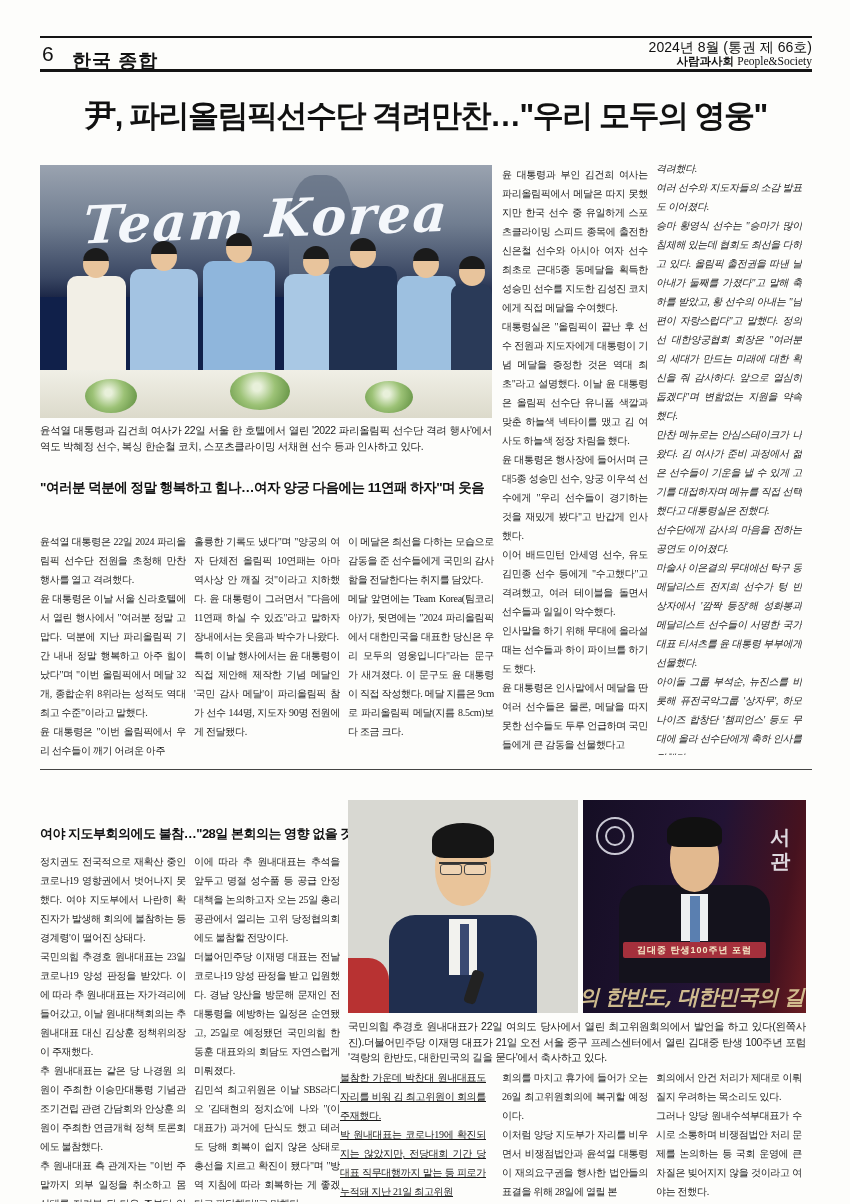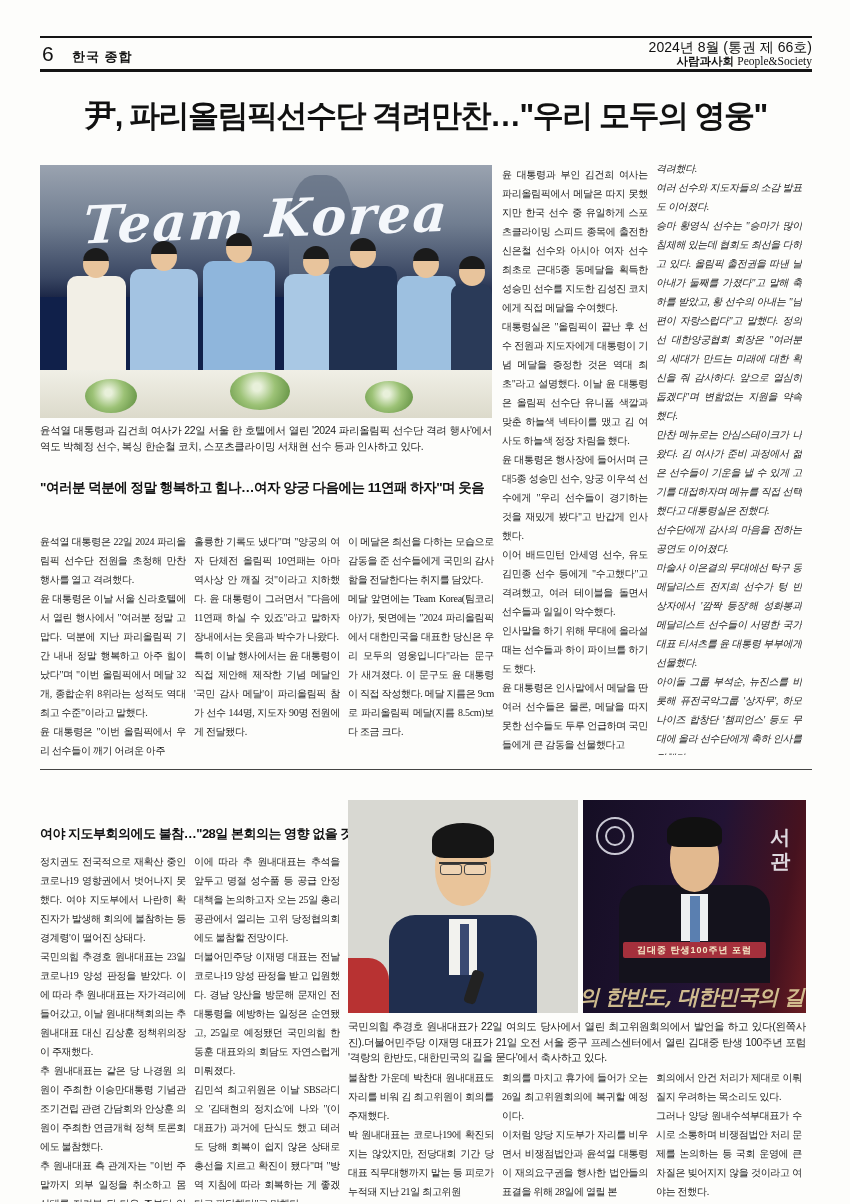--- a/index.html
+++ b/index.html
@@ -2,21 +2,21 @@
 <html><head>
 <meta charset="utf-8">
 <style>
   html,body{margin:0;padding:0;background:#888;}
   #page{position:relative;width:850px;height:1204px;background:#fdfdfb;margin:0 auto;
         font-family:"Liberation Sans","DejaVu Sans",sans-serif;color:#111;overflow:hidden;}
   .abs{position:absolute;}
   .rule{background:#151515;}
   
   #page-num{left:42px;top:42px;font-size:21px;font-weight:400;}
-  #section-name{left:72px;top:48px;font-size:13px;font-weight:bold;letter-spacing:1px;}
+  #section-name{left:72px;top:48px;font-size:19px;font-weight:bold;letter-spacing:1px;}
   #issue-line{right:38px;top:39px;font-size:14px;text-align:right;}
   #pub-line{right:38px;top:54px;font-size:11.5px;text-align:right;font-weight:bold;}
   #pub-line .en{font-family:"Liberation Serif","DejaVu Serif",serif;font-weight:normal;}
   
   #headline1{left:40px;top:94px;width:772px;text-align:center;font-size:31px;font-weight:bold;
              letter-spacing:-1.5px;line-height:44px;}
   #headline2{left:40px;top:778px;width:772px;text-align:center;font-size:25px;font-weight:bold;
              font-family:"Liberation Serif","DejaVu Serif",serif;letter-spacing:-0.5px;}
   .subhead{font-weight:bold;font-size:13.5px;line-height:23px;letter-spacing:-0.5px;}
   
@@ -110,21 +110,21 @@
     <div class="person" style="left:36%;bottom:14%;width:16%;height:48%;background:#8fb6dc;"></div>
     <div class="person" style="left:54%;bottom:15%;width:14%;height:42%;background:#a9c8e4;"></div>
     <div class="person" style="left:64%;bottom:14%;width:15%;height:46%;background:#20304f;"></div>
     <div class="person" style="left:79%;bottom:14%;width:13%;height:42%;background:#9dc0e0;"></div>
     <div class="person" style="left:91%;bottom:15%;width:9%;height:38%;background:#2a3a58;"></div>
     <div class="table-strip"></div>
     <div class="flower" style="left:10%;bottom:2%;width:52px;height:34px;"></div>
     <div class="flower" style="left:42%;bottom:3%;width:60px;height:38px;"></div>
     <div class="flower" style="left:72%;bottom:2%;width:48px;height:32px;"></div>
   </div>
-  <div class="abs caption" style="left:40px;top:423px;width:452px;">윤석열 대통령과 김건희 여사가 22일 서울 한 호텔에서 열린 '2024 파리올림픽 선수단 격려 행사'에서 역도 박혜정 선수, 복싱 한순철 코치, 스포츠클라이밍 서채현 선수 등과 인사하고 있다.</div>
+  <div class="abs caption" style="left:40px;top:423px;width:452px;">윤석열 대통령과 김건희 여사가 22일 서울 한 호텔에서 열린 '2022 파리올림픽 선수단 격려 행사'에서 역도 박혜정 선수, 복싱 한순철 코치, 스포츠클라이밍 서채현 선수 등과 인사하고 있다.</div>
 
   <div class="abs subhead" style="left:40px;top:476px;width:462px;">
     <div>"여러분 덕분에 정말 행복하고 힘나…여자 양궁 다음에는 11연패 하자"며 웃음</div>
   </div>
 
   <div class="abs col" style="left:40px;top:532px;width:146px;height:228px;">윤석열 대통령은 22일 2024 파리올림픽 선수단 전원을 초청해 만찬 행사를 열고 격려했다.
 윤 대통령은 이날 서울 신라호텔에서 열린 행사에서 "여러분 정말 고맙다. 덕분에 지난 파리올림픽 기간 내내 정말 행복하고 아주 힘이 났다"며 "이번 올림픽에서 메달 32개, 종합순위 8위라는 성적도 역대 최고 수준"이라고 말했다.
 윤 대통령은 "이번 올림픽에서 우리 선수들이 깨기 어려운 아주</div>
   <div class="abs col" style="left:194px;top:532px;width:146px;height:228px;">훌륭한 기록도 냈다"며 "양궁의 여자 단체전 올림픽 10연패는 아마 역사상 안 깨질 것"이라고 치하했다. 윤 대통령이 그러면서 "다음에 11연패 하실 수 있죠"라고 말하자 장내에서는 웃음과 박수가 나왔다.
 특히 이날 행사에서는 윤 대통령이 직접 제안해 제작한 기념 메달인 '국민 감사 메달'이 파리올림픽 참가 선수 144명, 지도자 90명 전원에게 전달됐다.</div>
@@ -175,20 +175,20 @@
     <div class="shirt"></div>
     <div class="tie"></div>
     <div class="head"></div>
     <div class="hair"></div>
     <div class="banner-red">김대중 탄생100주년 포럼</div>
     <div class="callig">의 한반도, 대한민국의 길을 묻다</div>
   </div>
 
   <div class="abs caption" style="left:348px;top:1019px;width:458px;">국민의힘 추경호 원내대표가 22일 여의도 당사에서 열린 최고위원회의에서 발언을 하고 있다(왼쪽사진).더불어민주당 이재명 대표가 21일 오전 서울 중구 프레스센터에서 열린 김대중 탄생 100주년 포럼 '격랑의 한반도, 대한민국의 길을 묻다'에서 축사하고 있다.</div>
 
-  <div class="abs col" style="left:348px;top:1068px;width:146px;height:132px;">불참한 가운데 박찬대 원내대표도 자리를 비워 김 최고위원이 회의를 주재했다.
+  <div class="abs col" style="left:340px;top:1068px;width:146px;height:132px;text-decoration:underline;">불참한 가운데 박찬대 원내대표도 자리를 비워 김 최고위원이 회의를 주재했다.
 박 원내대표는 코로나19에 확진되지는 않았지만, 전당대회 기간 당 대표 직무대행까지 맡는 등 피로가 누적돼 지난 21일 최고위원</div>
   <div class="abs col" style="left:502px;top:1068px;width:146px;height:132px;">회의를 마치고 휴가에 들어가 오는 26일 최고위원회의에 복귀할 예정이다.
 이처럼 양당 지도부가 자리를 비우면서 비쟁점법안과 윤석열 대통령이 재의요구권을 행사한 법안들의 표결을 위해 28일에 열릴 본</div>
   <div class="abs col" style="left:656px;top:1068px;width:146px;height:132px;">회의에서 안건 처리가 제대로 이뤄질지 우려하는 목소리도 있다.
 그러나 양당 원내수석부대표가 수시로 소통하며 비쟁점법안 처리 문제를 논의하는 등 국회 운영에 큰 차질은 빚어지지 않을 것이라고 여야는 전했다.</div>
 
 </div>
 
 </body></html>

